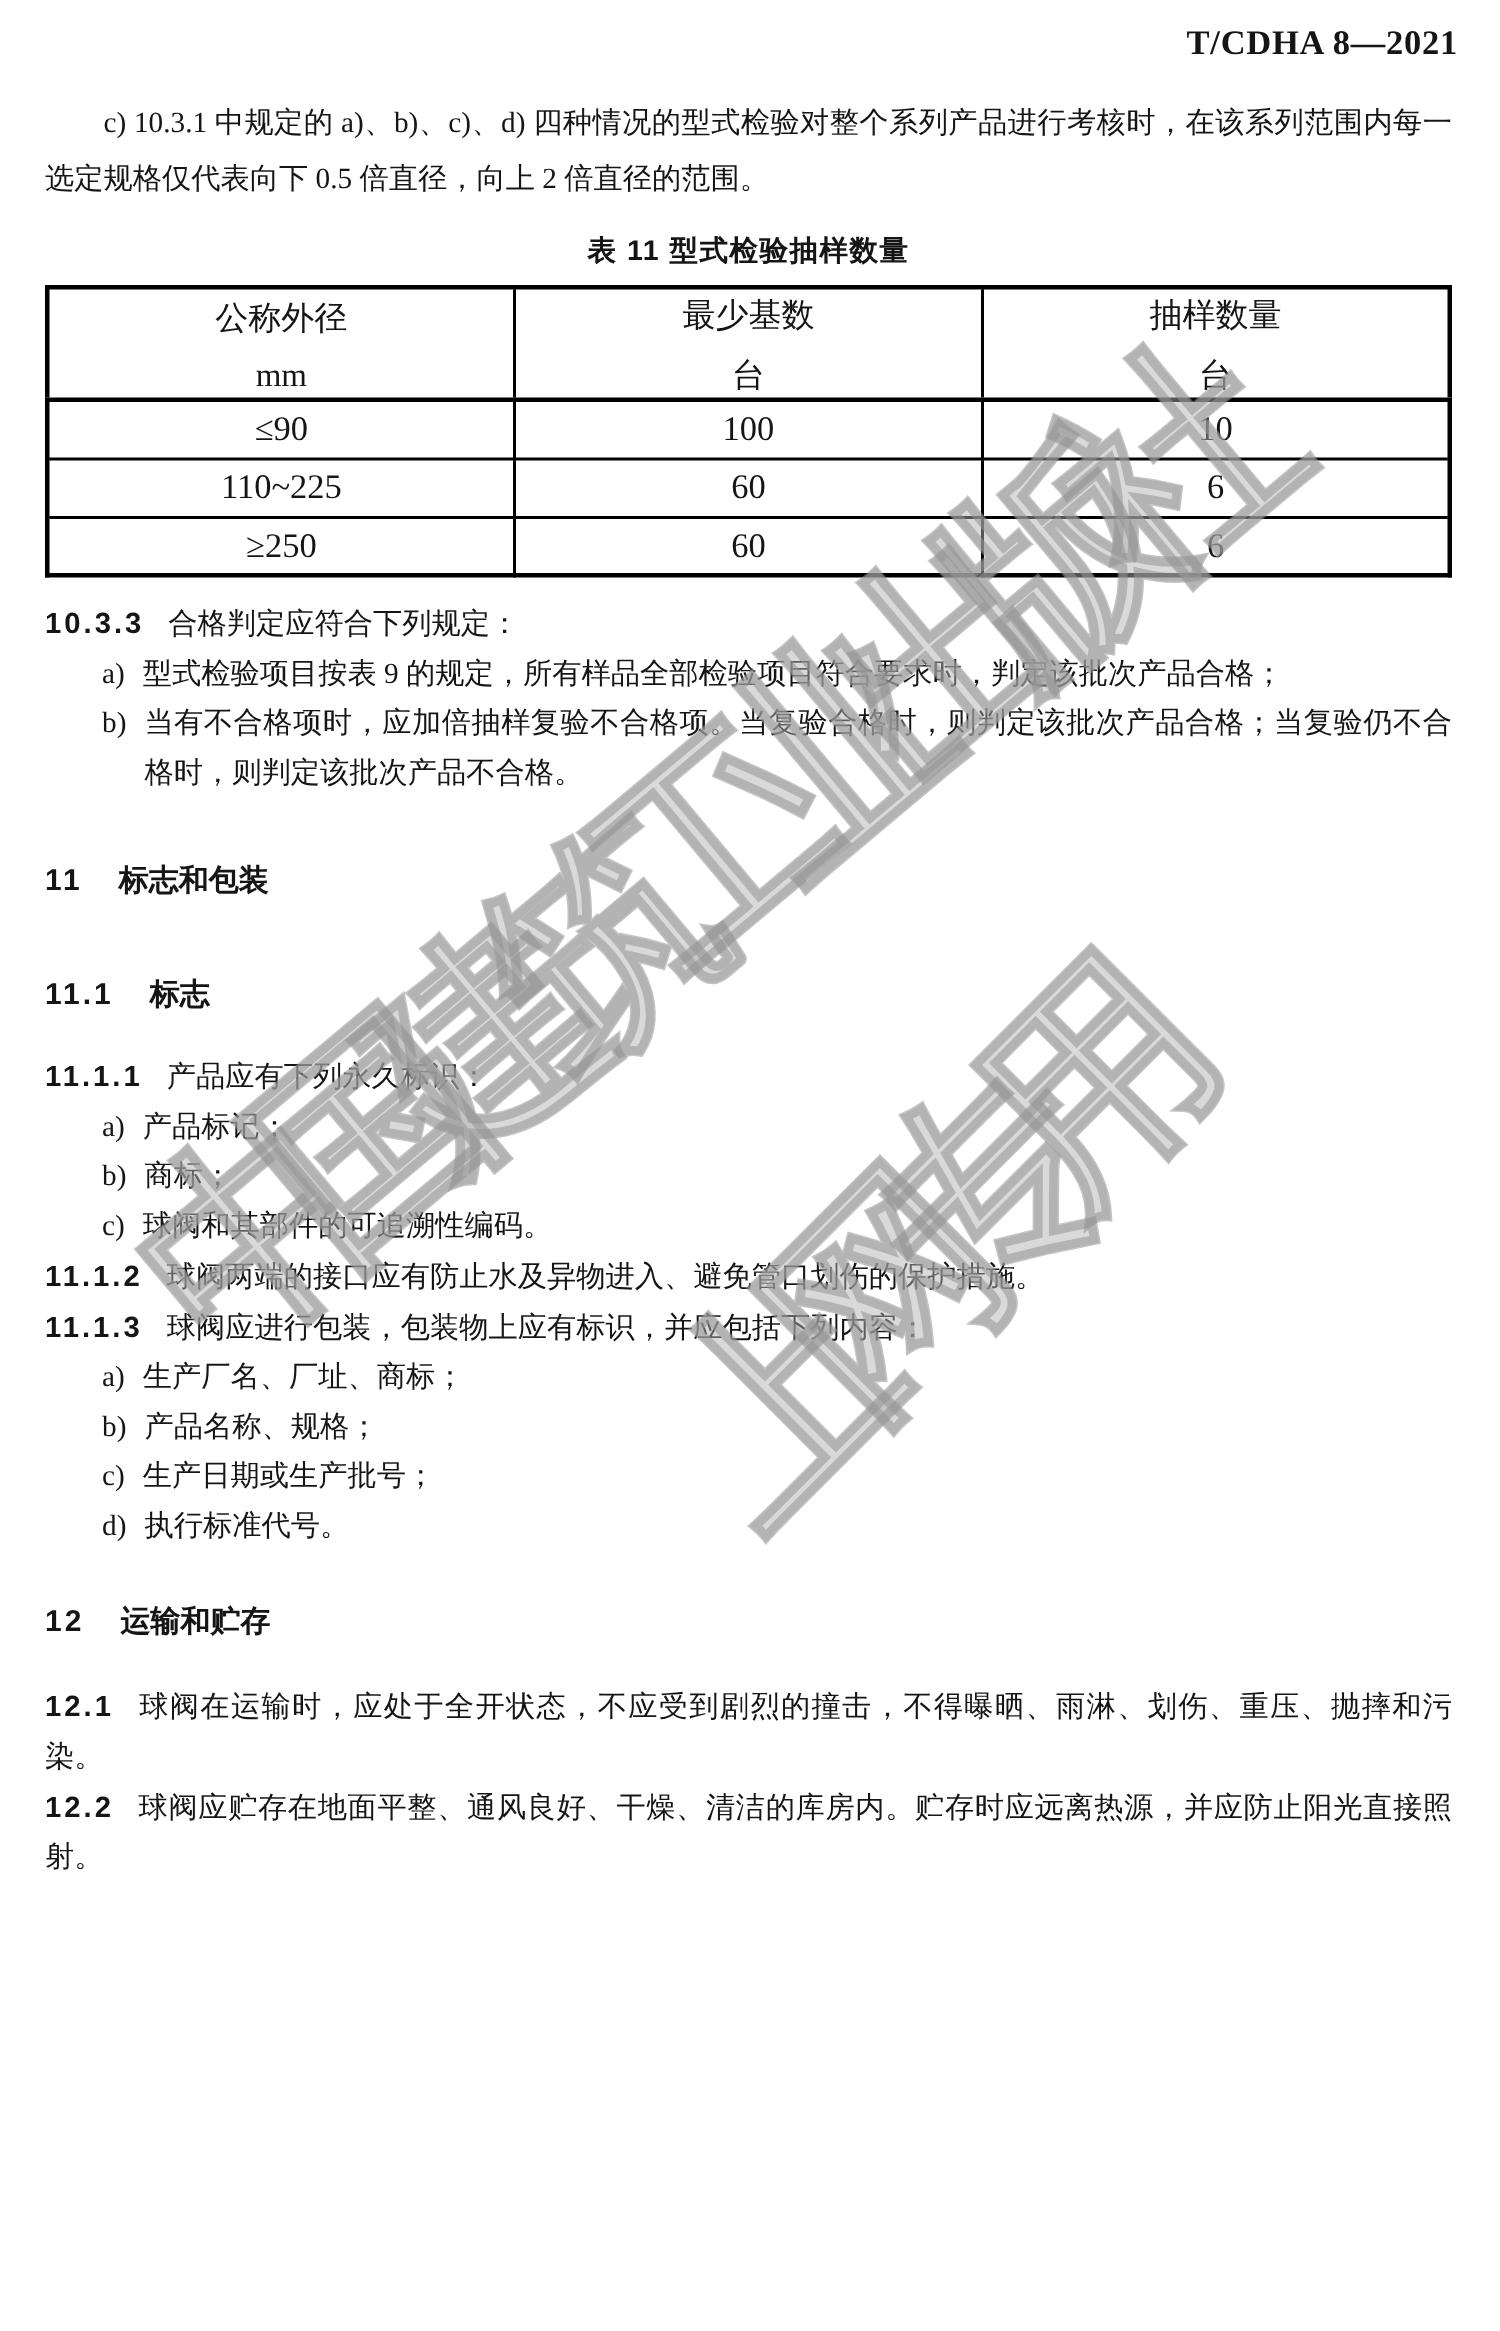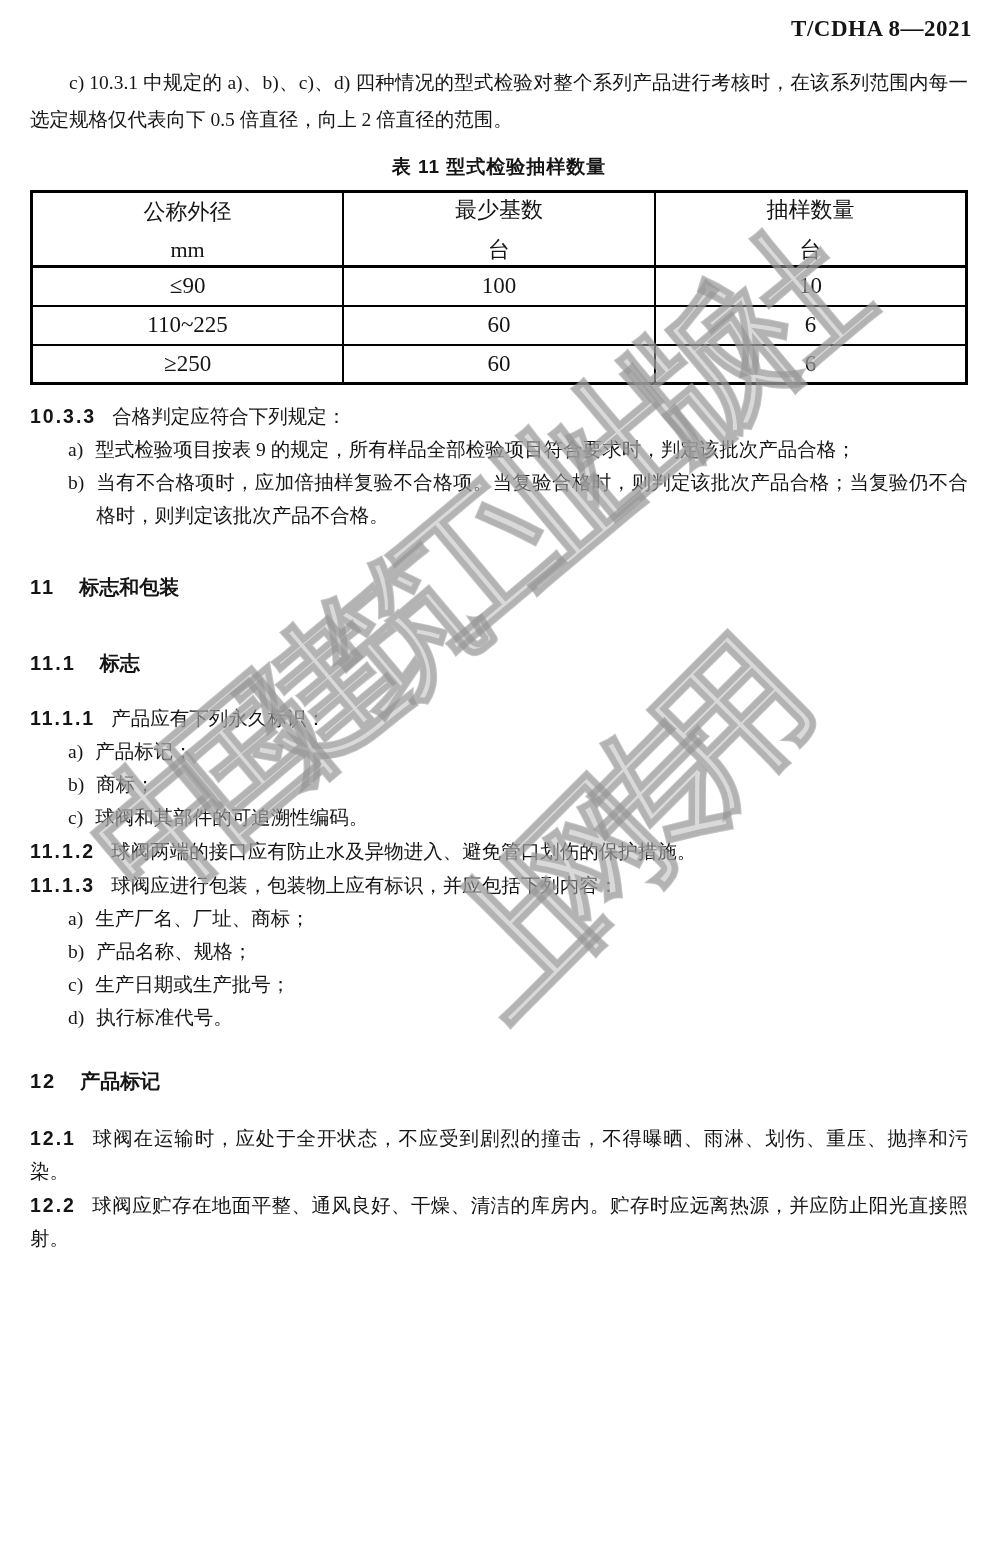--- a/index.html
+++ b/index.html
@@ -258,21 +258,21 @@
       <span class="marker">c)</span>
       <span class="litext">生产日期或生产批号；</span>
     </div>
     <div class="li">
       <span class="marker">d)</span>
       <span class="litext">执行标准代号。</span>
     </div>
 
     <div class="sec-heading h12">
       <span class="snum">12</span>
-      <span>产品标记</span>
+      <span>运输和贮存</span>
     </div>
 
     <p class="clause c121">
       <span class="cnum">12.1</span><span>球阀在运输时，应处于全开状态，不应受到剧烈的撞击，不得曝晒、雨淋、划伤、重压、抛摔和污染。</span>
     </p>
     <p class="clause tight">
       <span class="cnum">12.2</span><span>球阀应贮存在地面平整、通风良好、干燥、清洁的库房内。贮存时应远离热源，并应防止阳光直接照射。</span>
     </p>
 
   </div>

